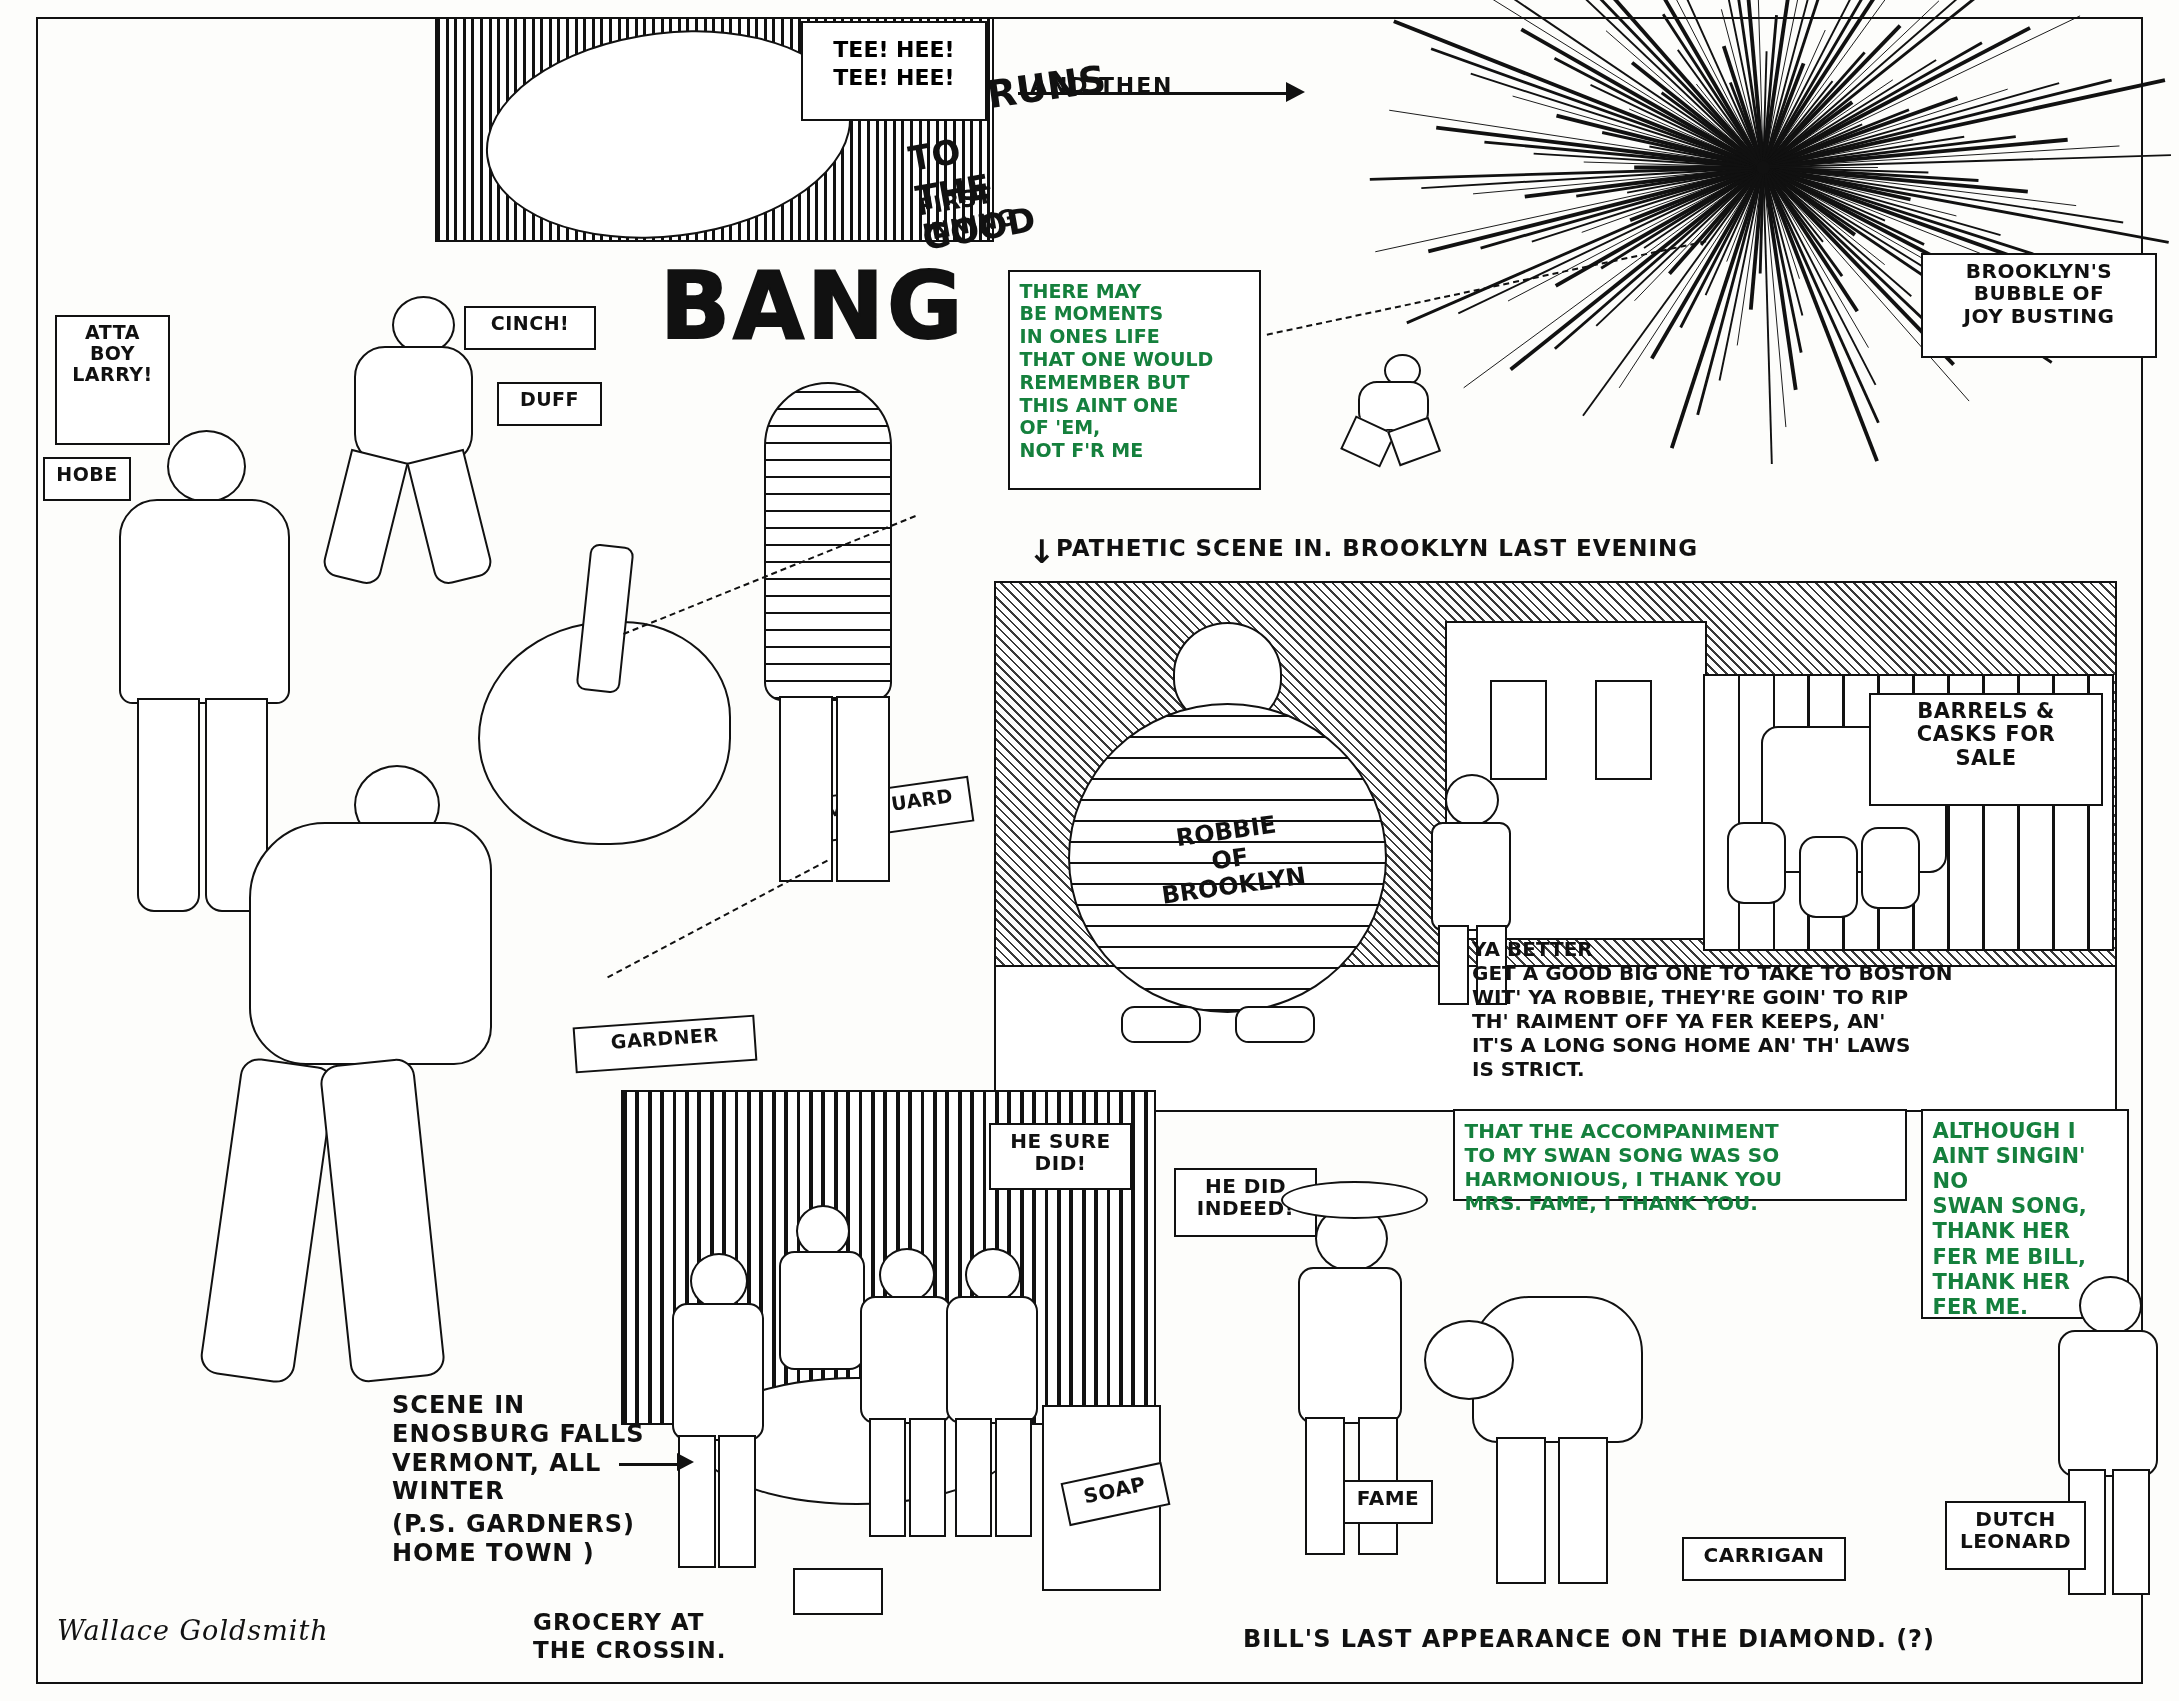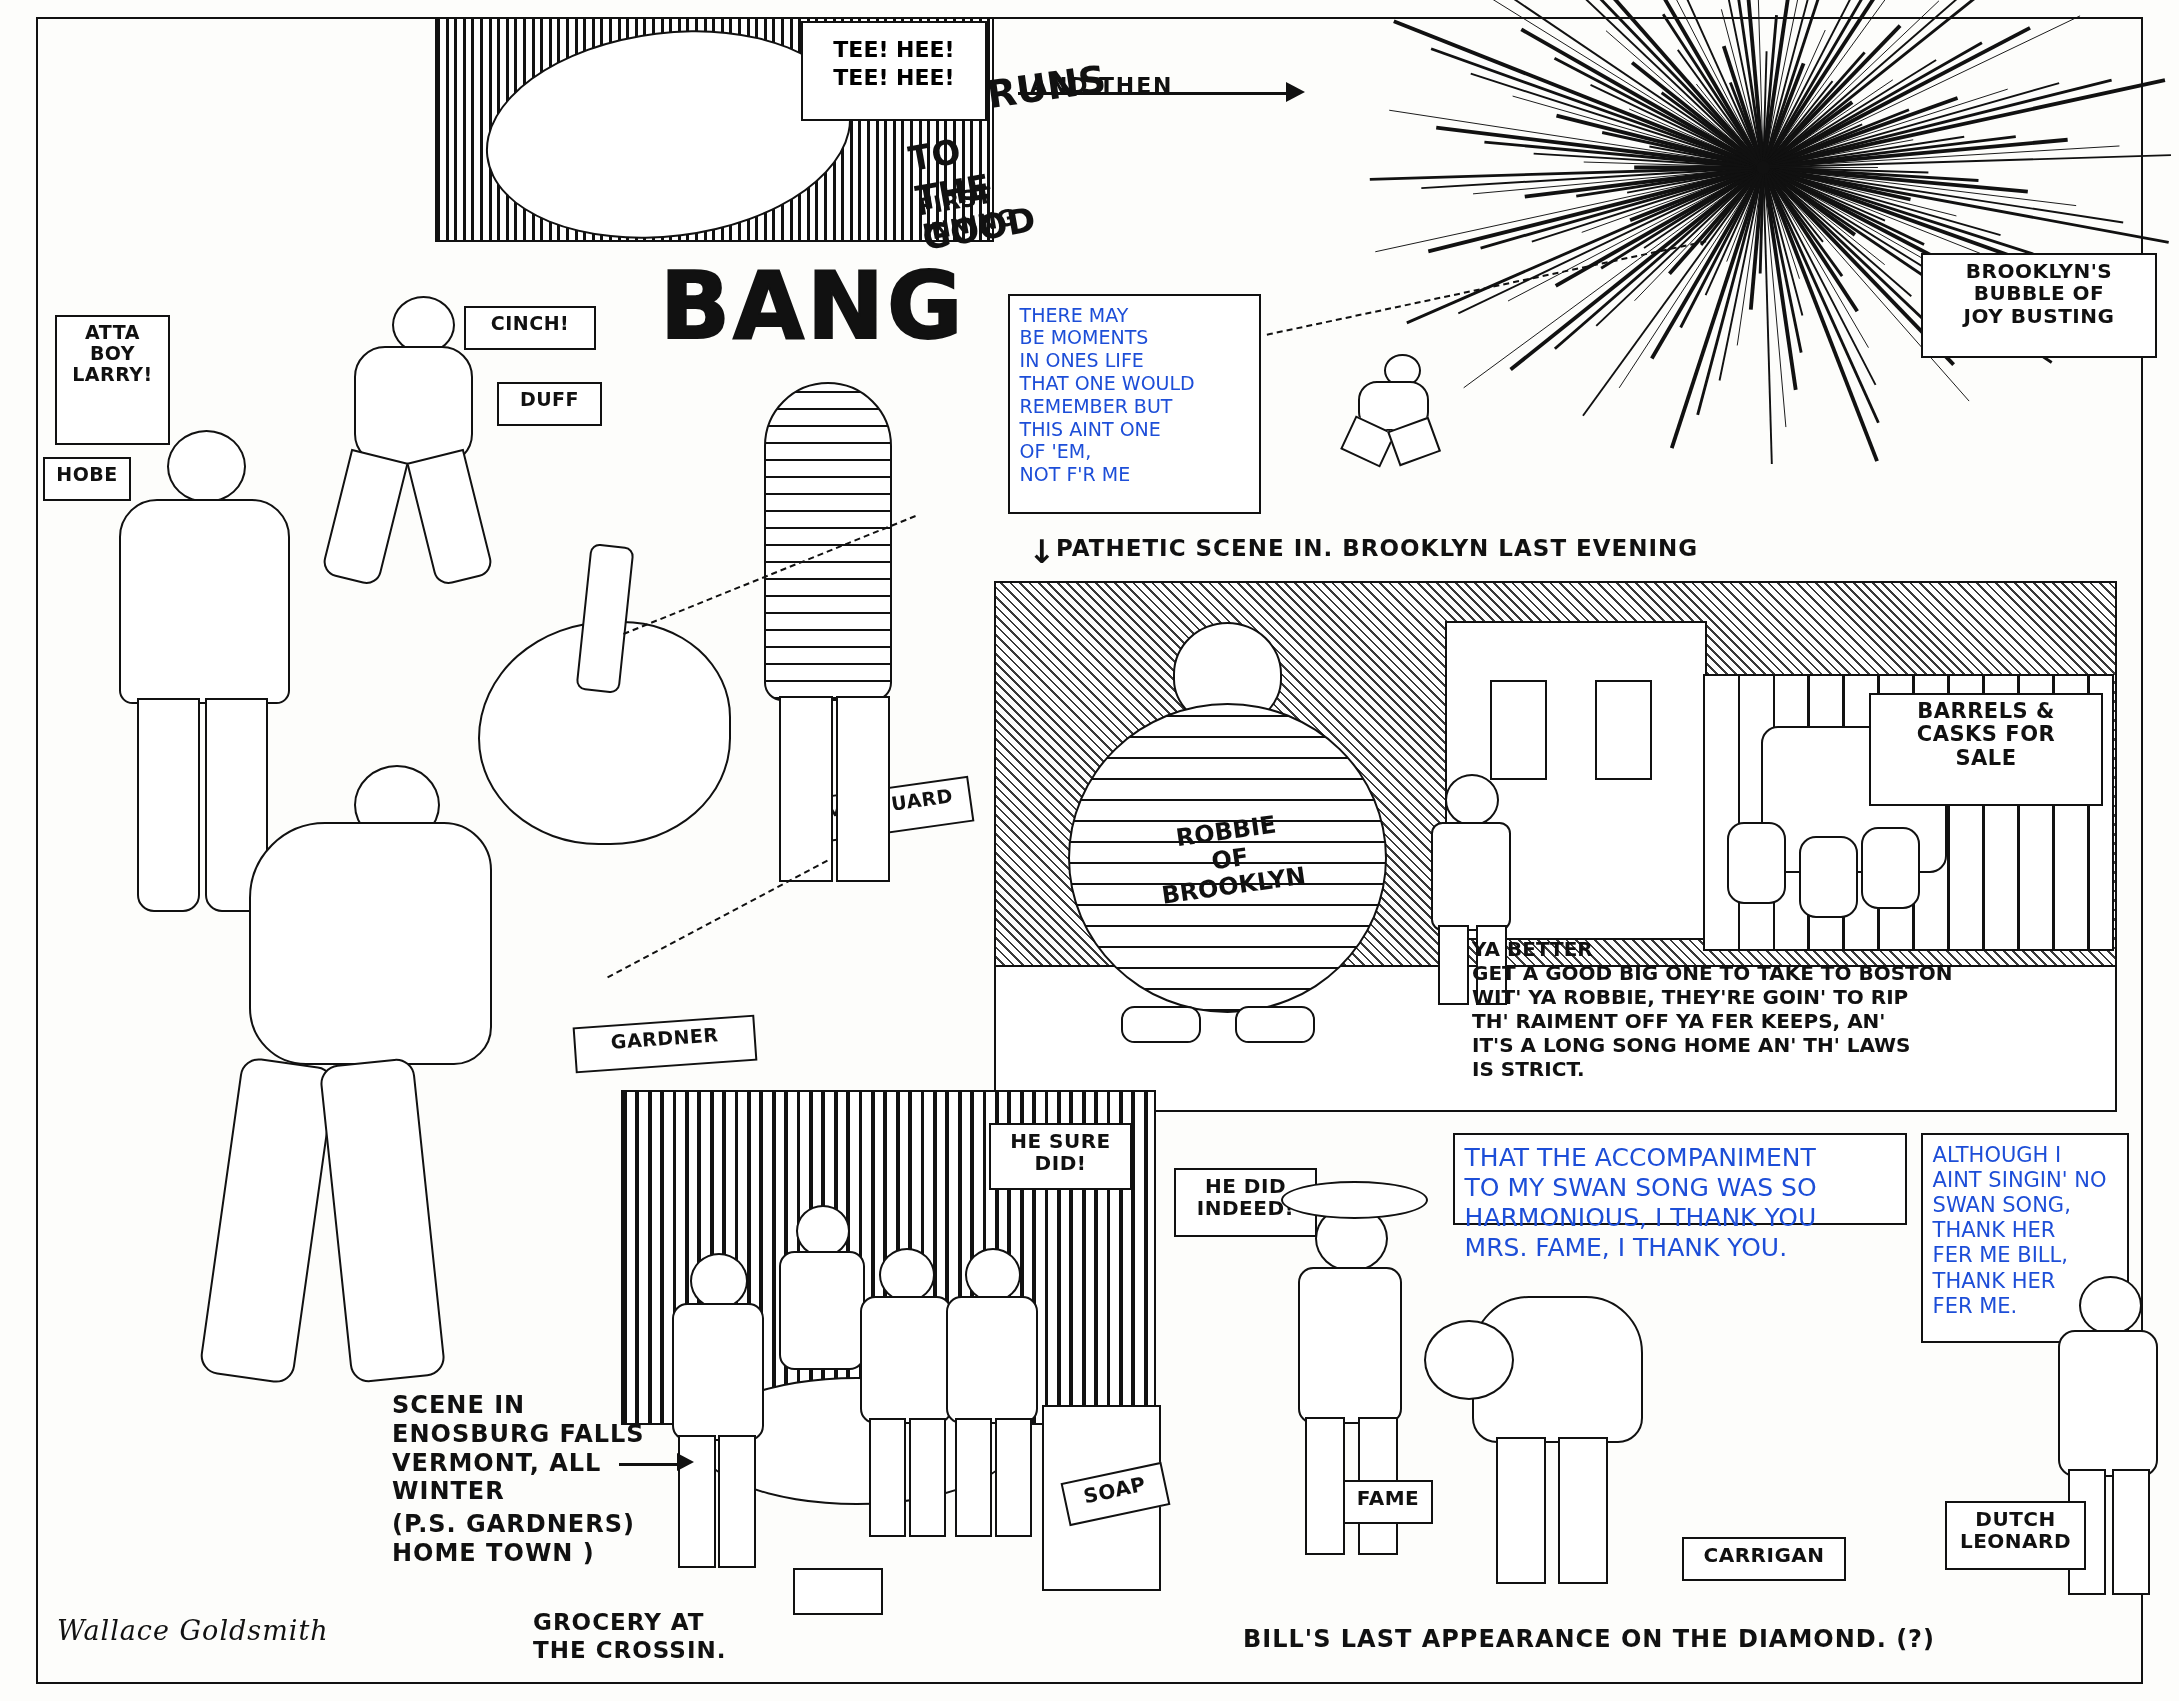--- a/index.html
+++ b/index.html
@@ -42,28 +42,27 @@
     text-align: center;
     padding: 4.8px 7.6px;
     box-sizing: border-box;
     white-space: pre-line;
   }
   .tag { font-size: 19px; }
   .bubble {
     position: absolute;
     border: 2.9px solid #111;
     background: #fff;
-    color: #1d4ed8;
-    font-weight: 400;
+    color: #15803d;
+    font-weight: 700;
     font-size: 19px;
     line-height: 1.2;
     padding: 7.6px 9.6px;
     box-sizing: border-box;
     white-space: pre-line;
-    margin-top: 24px;
   }
   .plain {
     position: absolute;
     color: #111;
     font-weight: 700;
     line-height: 1.2;
     white-space: pre-line;
   }
   
   .panel-runs {
@@ -576,21 +575,21 @@
 ENOSBURG FALLS
 VERMONT, ALL
 WINTER</div>
   <div class="plain" style="left:392px;top:1510px;font-size:24px;letter-spacing:1px;">(P.S. GARDNERS)
 HOME TOWN )</div>
   <div class="plain" style="left:533px;top:1609px;font-size:23px;letter-spacing:1px;">GROCERY AT
 THE CROSSIN.</div>
   <div class="solid" style="left:619px;top:1463px;width:59px;"></div>
   <div style="position:absolute;left:677px;top:1453px;width:0;height:0;border-left:17px solid #111;border-top:9.6px solid transparent;border-bottom:9.6px solid transparent;"></div>
 
-  <div class="bubble" style="left:1453px;top:1109px;width:454px;height:92px;font-size:25px;">THAT THE ACCOMPANIMENT
+  <div class="bubble" style="left:1453px;top:1109px;width:454px;height:92px;font-size:20px;">THAT THE ACCOMPANIMENT
 TO MY SWAN SONG WAS SO
 HARMONIOUS, I THANK YOU
 MRS. FAME, I THANK YOU.</div>
   <div class="bubble" style="left:1921px;top:1109px;width:208px;height:210px;font-size:21px;">ALTHOUGH I
 AINT SINGIN' NO
 SWAN SONG,
 THANK HER
 FER ME BILL,
 THANK HER
 FER ME.</div>

